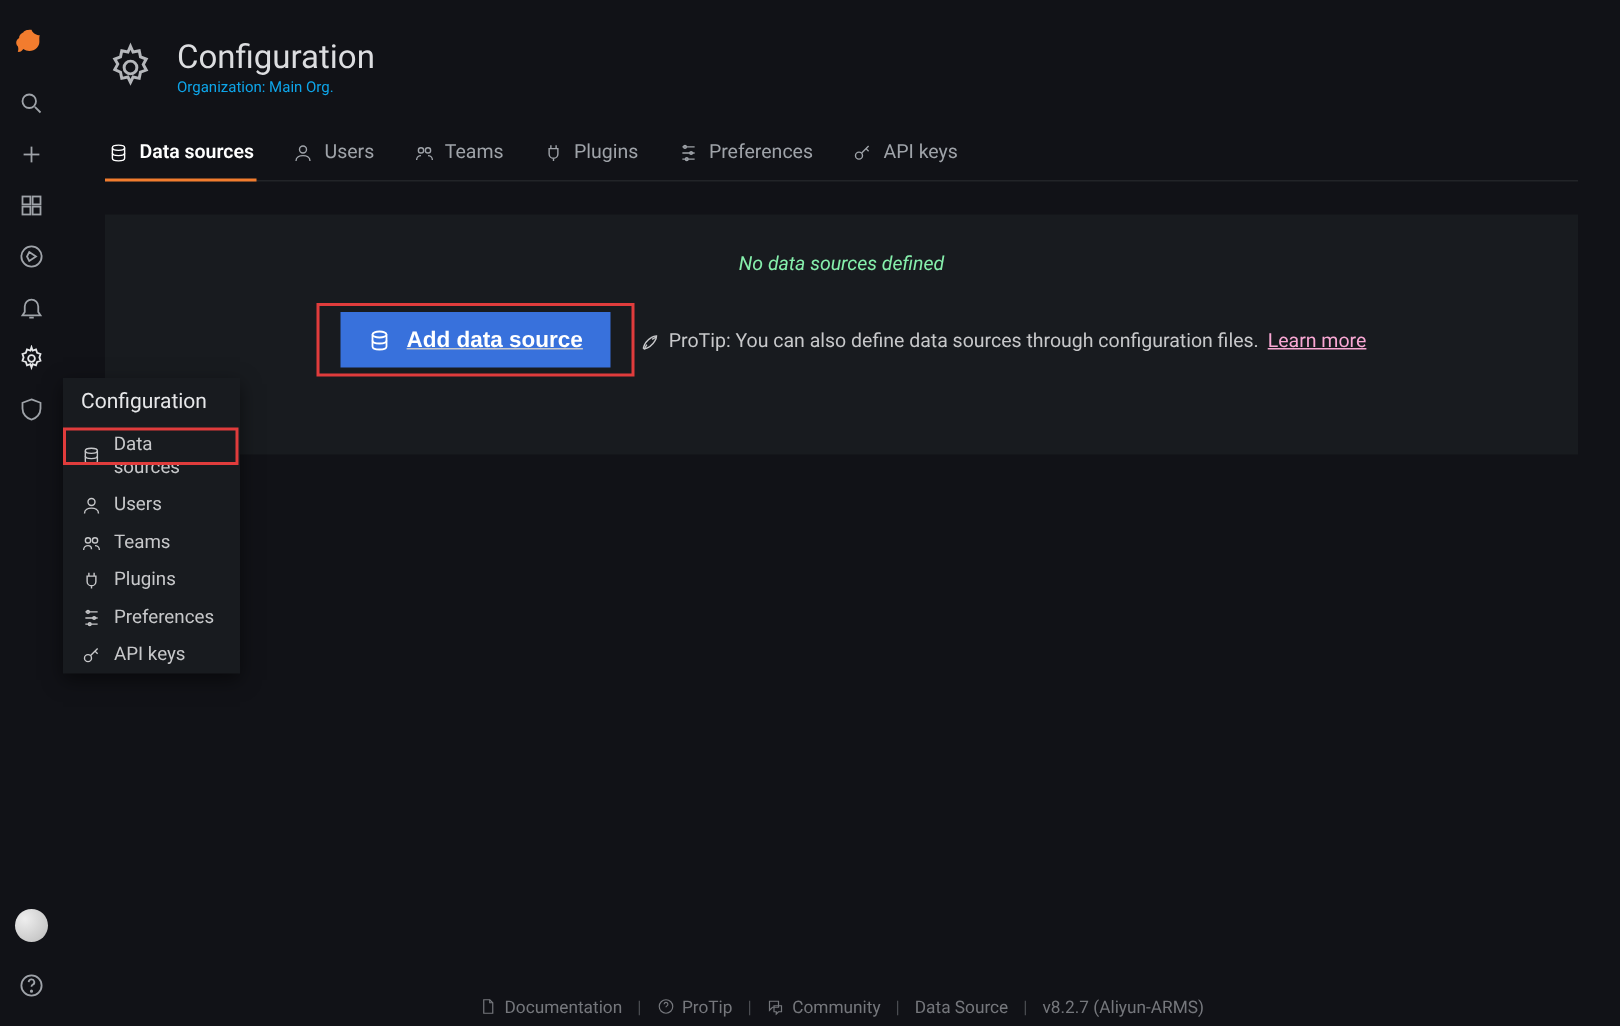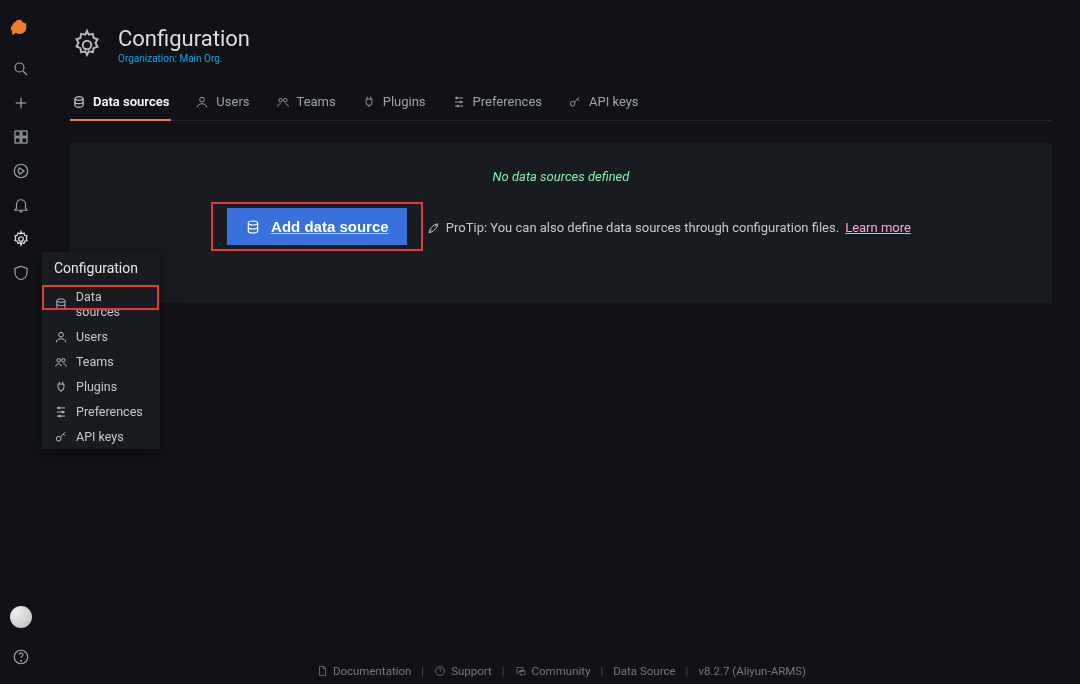--- a/index.html
+++ b/index.html
@@ -394,21 +394,21 @@
         <path d="M15 3v4h4"></path>
       </svg>
     <span>Documentation</span>
   </span>
   <span class="footer-sep">|</span>
   <span class="footer-item">
     <svg viewBox="0 0 24 24">
         <circle cx="12" cy="12" r="9"></circle>
         <path d="M9.5 9a2.5 2.5 0 1 1 3.5 2.3c-.8.4-1 1-1 1.7"></path>
       </svg>
-    <span>Support</span>
+    <span>ProTip</span>
   </span>
   <span class="footer-sep">|</span>
   <span class="footer-item">
     <svg viewBox="0 0 24 24">
         <path d="M4 5h12v8H8l-4 4z"></path>
         <path d="M10 11h10v8h-4l-3 3v-3h-3z"></path>
       </svg>
     <span>Community</span>
   </span>
   <span class="footer-sep">|</span>

